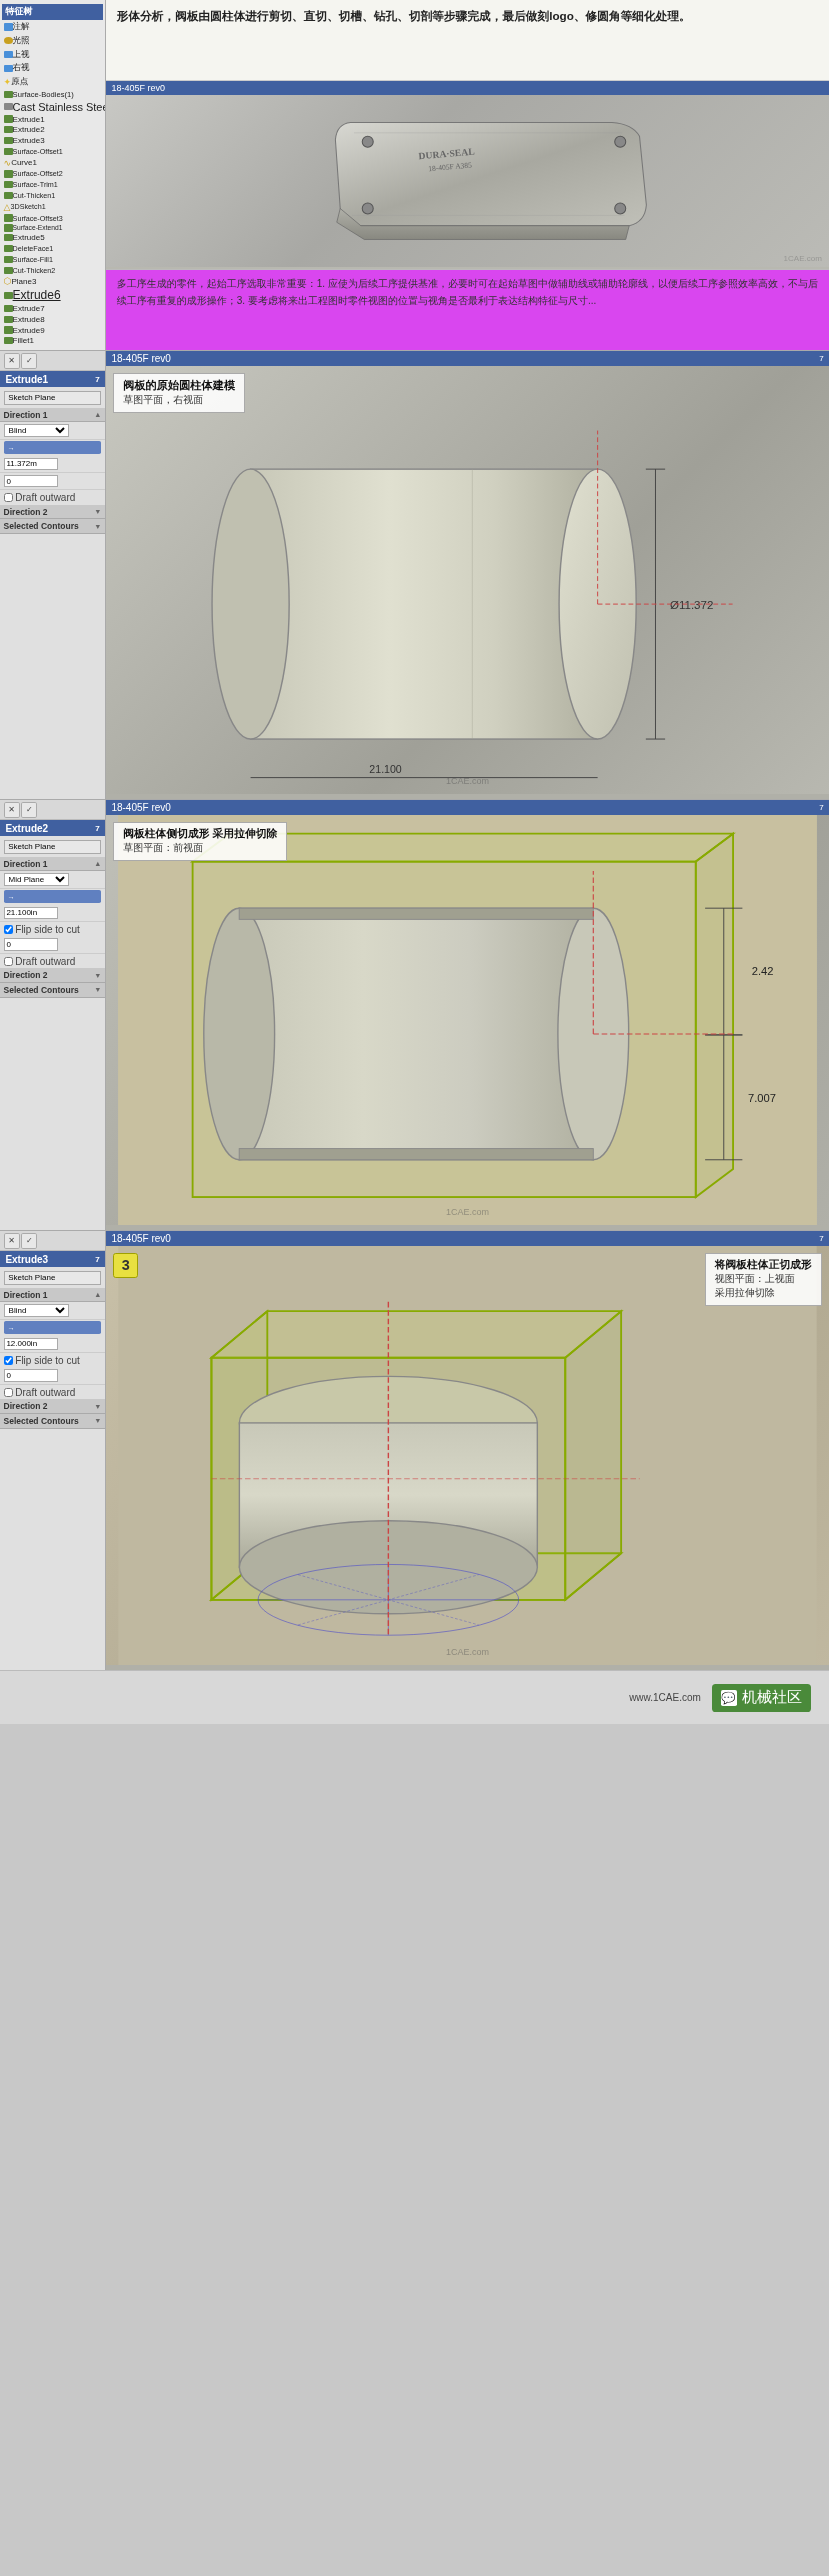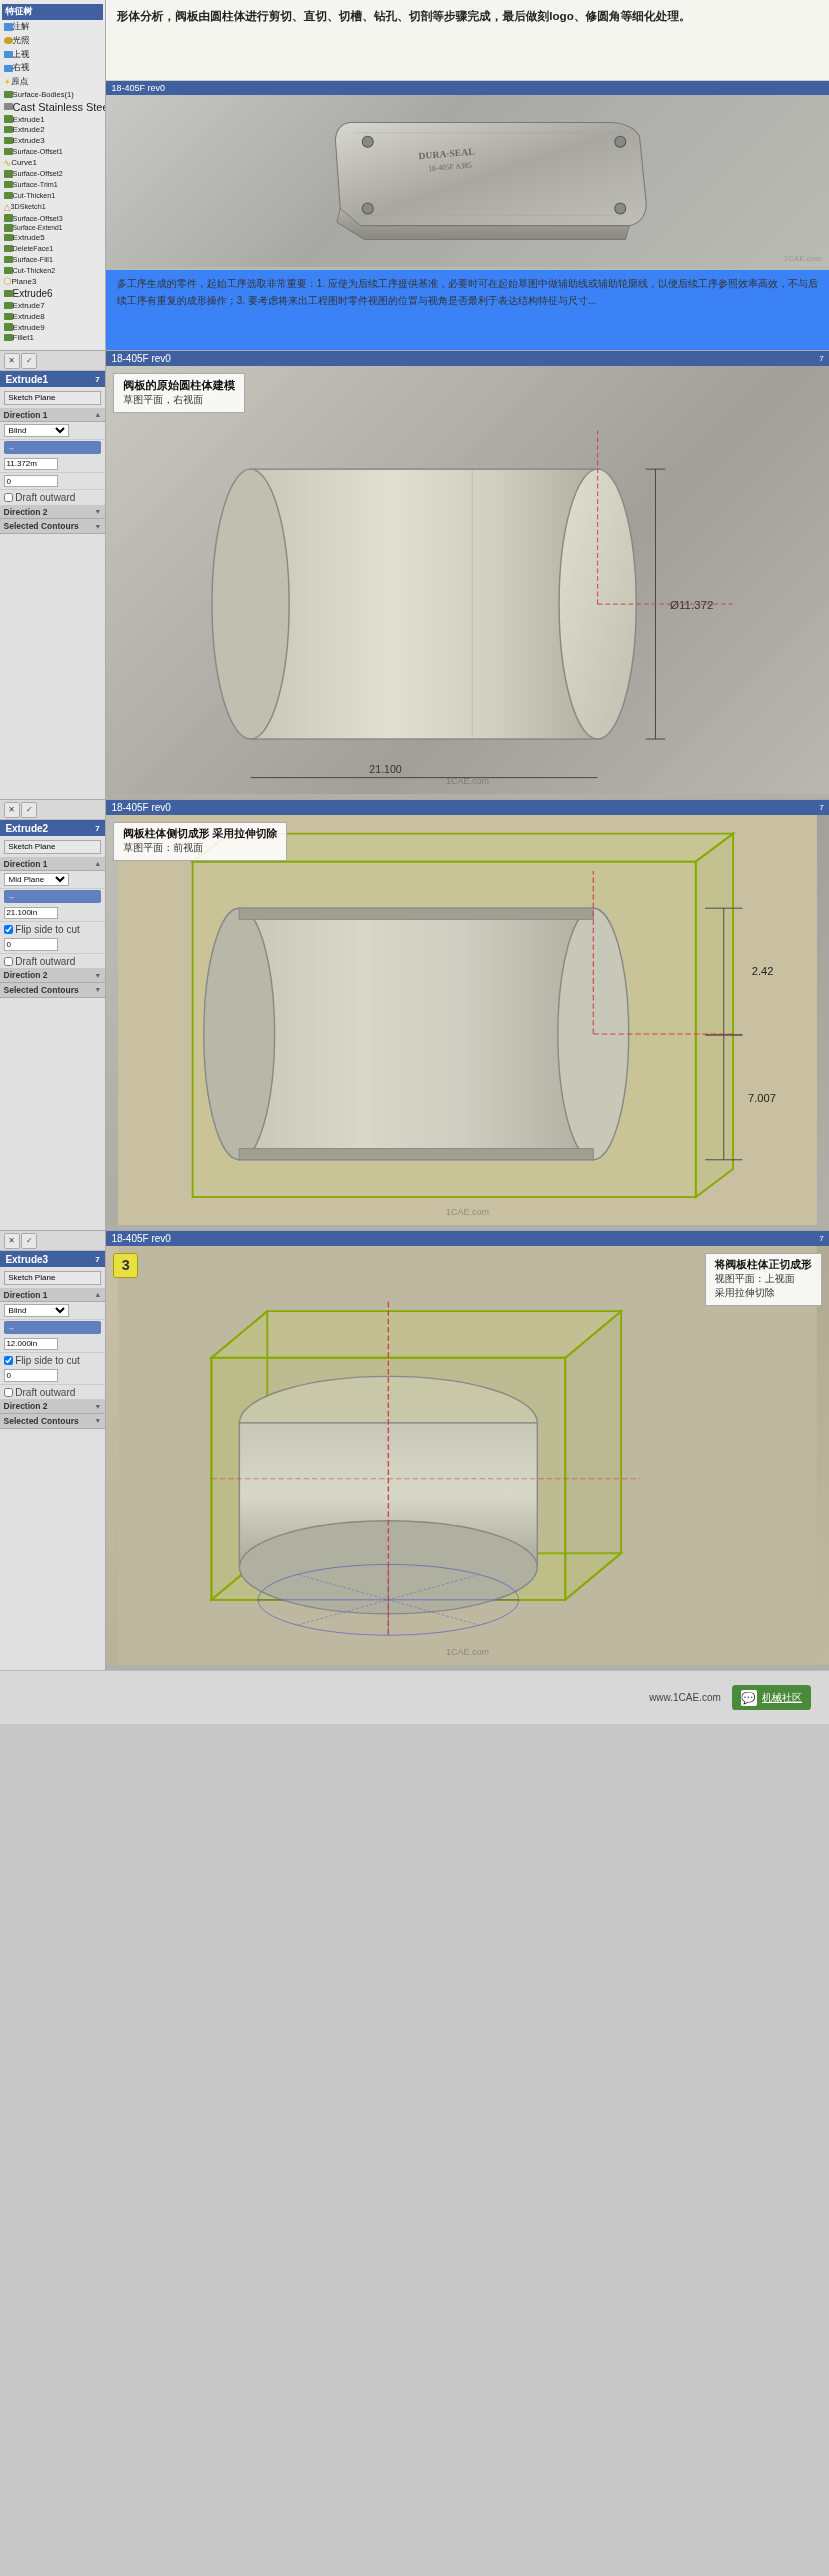--- a/index.html
+++ b/index.html
@@ -63,21 +63,21 @@
     }
     .cad-view-top {
       flex: 1;
       background: #b8b8b0;
       position: relative;
       overflow: hidden;
     }
 
     
     .analysis-text-section {
-      background: #3b82f6;
+      background: #d946ef;
       padding: 5.4px 10.8px;
       border-top: 0.9px solid #bbb;
       min-height: 81px;
     }
     .analysis-text-content {
       font-size: 10px;
       color: #333;
       line-height: 1.7;
     }
 
@@ -369,21 +369,21 @@
     <div class="tree-item">
       <span class="icon-shape" style="background:#5a8a3a;width:9px;height:7.2px;border-radius:0.9px;flex-shrink:0;"></span>
       <span style="font-size:7.2px;color:#222;">Cut-Thicken2</span>
     </div>
     <div class="tree-item">
       <span style="color:#c8a020;font-size:9px;flex-shrink:0;">⬡</span>
       <span style="font-size:8px;color:#222;">Plane3</span>
     </div>
     <div class="tree-item">
       <span class="icon-shape" style="background:#5a8a3a;width:9px;height:7.2px;border-radius:0.9px;flex-shrink:0;"></span>
-      <span style="font-size:10px;color:#222;">Extrude6</span>
+      <span style="font-size:12px;color:#222;text-decoration:underline;">Extrude6</span>
     </div>
     <div class="tree-item">
       <span class="icon-shape" style="background:#5a8a3a;width:9px;height:7.2px;border-radius:0.9px;flex-shrink:0;"></span>
       <span style="font-size:8px;color:#222;">Extrude7</span>
     </div>
     <div class="tree-item">
       <span class="icon-shape" style="background:#5a8a3a;width:9px;height:7.2px;border-radius:0.9px;flex-shrink:0;"></span>
       <span style="font-size:8px;color:#222;">Extrude8</span>
     </div>
     <div class="tree-item">
@@ -775,17 +775,17 @@
       <div class="watermark">1CAE.com</div>
     </div>
   </div>
 </div>
 
 <div class="bottom-bar">
   <div style="display:flex;align-items:center;gap:10.8px;text-align:right;">
     <div style="font-size:10px;color:#444;">www.1CAE.com</div>
     <div style="display:flex;align-items:center;gap:5.4px;background:#4a8a3a;color:white;padding:4.5px 9px;border-radius:3.6px;">
       <div style="width:16px;height:16px;background:white;border-radius:1.8px;display:flex;align-items:center;justify-content:center;font-size:11.7px;color:#4a8a3a;">💬</div>
-      <span style="font-size:10px;text-decoration:underline;">机械社区</span>
+      <span style="font-size:15px;">机械社区</span>
     </div>
   </div>
 </div>
 
 
 </body></html>

